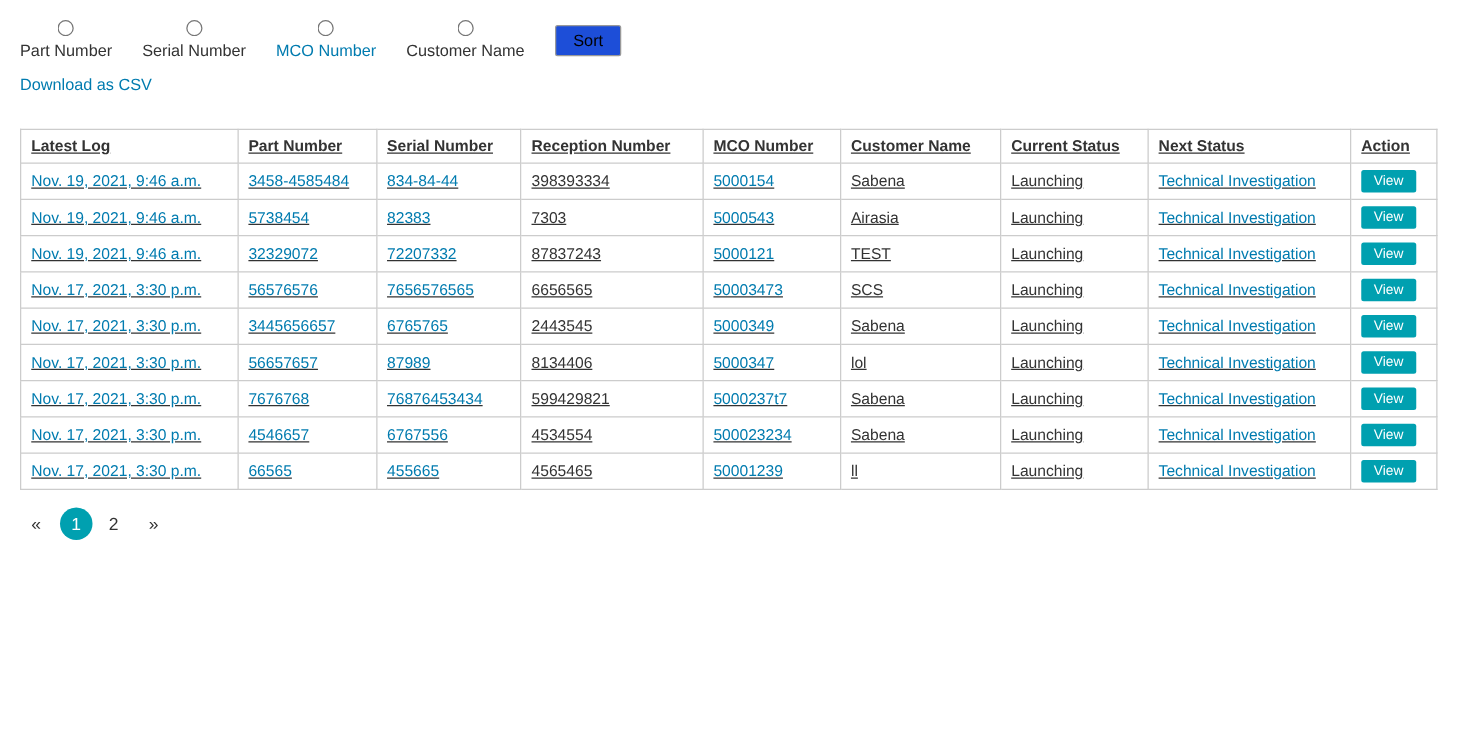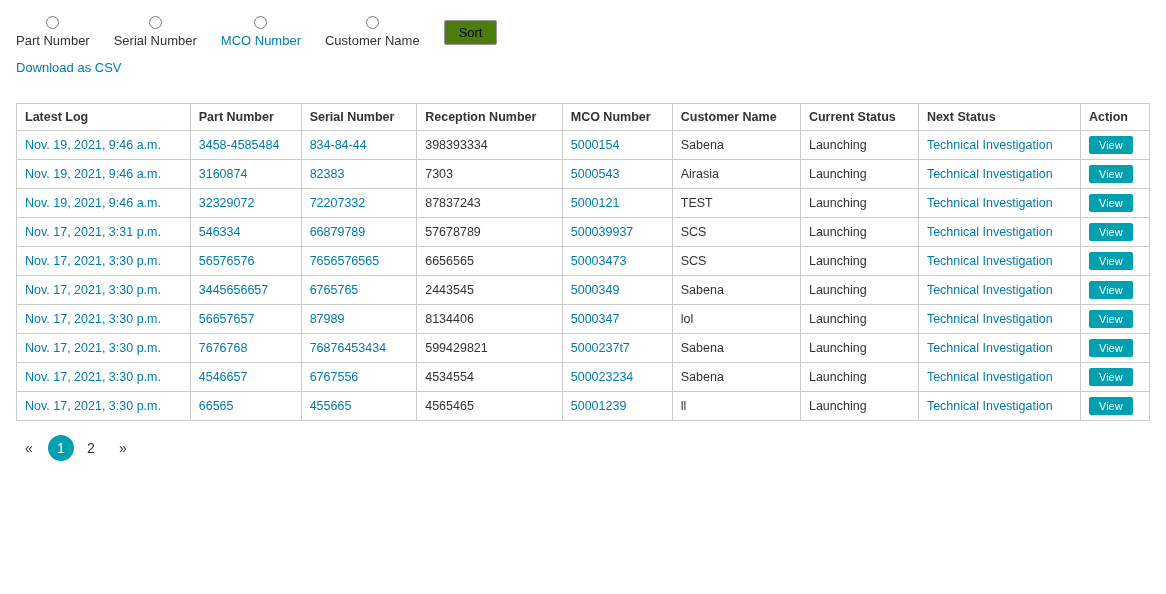--- a/index.html
+++ b/index.html
@@ -8,29 +8,29 @@
     .sort-section { margin-bottom: 12px; }
     .sort-label { font-size: 15px; font-weight: bold; margin-bottom: 10px; }
     .sort-options { display: flex; align-items: center; gap: 24px; flex-wrap: wrap; }
     .sort-option { display: flex; flex-direction: column; align-items: center; gap: 4px; cursor: pointer; }
     .sort-option input[type="radio"] { cursor: pointer; }
     .sort-option label { font-size: 13px; cursor: pointer; }
 
     .sort-button {
       padding: 4px 14px;
       border: 1px solid #999;
-      background: #4d7c0f;
+      background: #1d4ed8;
       cursor: pointer;
       font-size: 13px;
       border-radius: 2px;
     }
 
     .download-link { color: #007baf; text-decoration: none; font-size: 13px; display: inline-block; margin-bottom: 28px; cursor: pointer; }
 
-    table { border-collapse: collapse; width: 100%; font-size: 12.5px; }
+    table { border-collapse: collapse; width: 100%; font-size: 12.5px; text-decoration: underline; }
     thead tr th {
       border: 1px solid #ccc;
       padding: 6px 8px;
       background: #fff;
       font-weight: bold;
       text-align: left;
       white-space: nowrap;
     }
     tbody tr td {
       border: 1px solid #ccc;
@@ -116,47 +116,36 @@
         <td><a class="link-blue">834-84-44</a></td>
         <td>398393334</td>
         <td><a class="link-blue">5000154</a></td>
         <td>Sabena</td>
         <td>Launching</td>
         <td><a class="link-blue">Technical Investigation</a></td>
         <td><button class="btn-view">View</button></td>
       </tr>
       <tr>
         <td><a class="link-blue">Nov. 19, 2021, 9:46 a.m.</a></td>
-        <td><a class="link-blue">3160874</a></td>
+        <td><a class="link-blue">5738454</a></td>
         <td><a class="link-blue">82383</a></td>
         <td>7303</td>
         <td><a class="link-blue">5000543</a></td>
         <td>Airasia</td>
         <td>Launching</td>
         <td><a class="link-blue">Technical Investigation</a></td>
         <td><button class="btn-view">View</button></td>
       </tr>
       <tr>
         <td><a class="link-blue">Nov. 19, 2021, 9:46 a.m.</a></td>
         <td><a class="link-blue">32329072</a></td>
         <td><a class="link-blue">72207332</a></td>
         <td>87837243</td>
         <td><a class="link-blue">5000121</a></td>
         <td>TEST</td>
-        <td>Launching</td>
-        <td><a class="link-blue">Technical Investigation</a></td>
-        <td><button class="btn-view">View</button></td>
-      </tr>
-      <tr>
-        <td><a class="link-blue">Nov. 17, 2021, 3:31 p.m.</a></td>
-        <td><a class="link-blue">546334</a></td>
-        <td><a class="link-blue">66879789</a></td>
-        <td>57678789</td>
-        <td><a class="link-blue">500039937</a></td>
-        <td>SCS</td>
         <td>Launching</td>
         <td><a class="link-blue">Technical Investigation</a></td>
         <td><button class="btn-view">View</button></td>
       </tr>
       <tr>
         <td><a class="link-blue">Nov. 17, 2021, 3:30 p.m.</a></td>
         <td><a class="link-blue">56576576</a></td>
         <td><a class="link-blue">7656576565</a></td>
         <td>6656565</td>
         <td><a class="link-blue">50003473</a></td>

